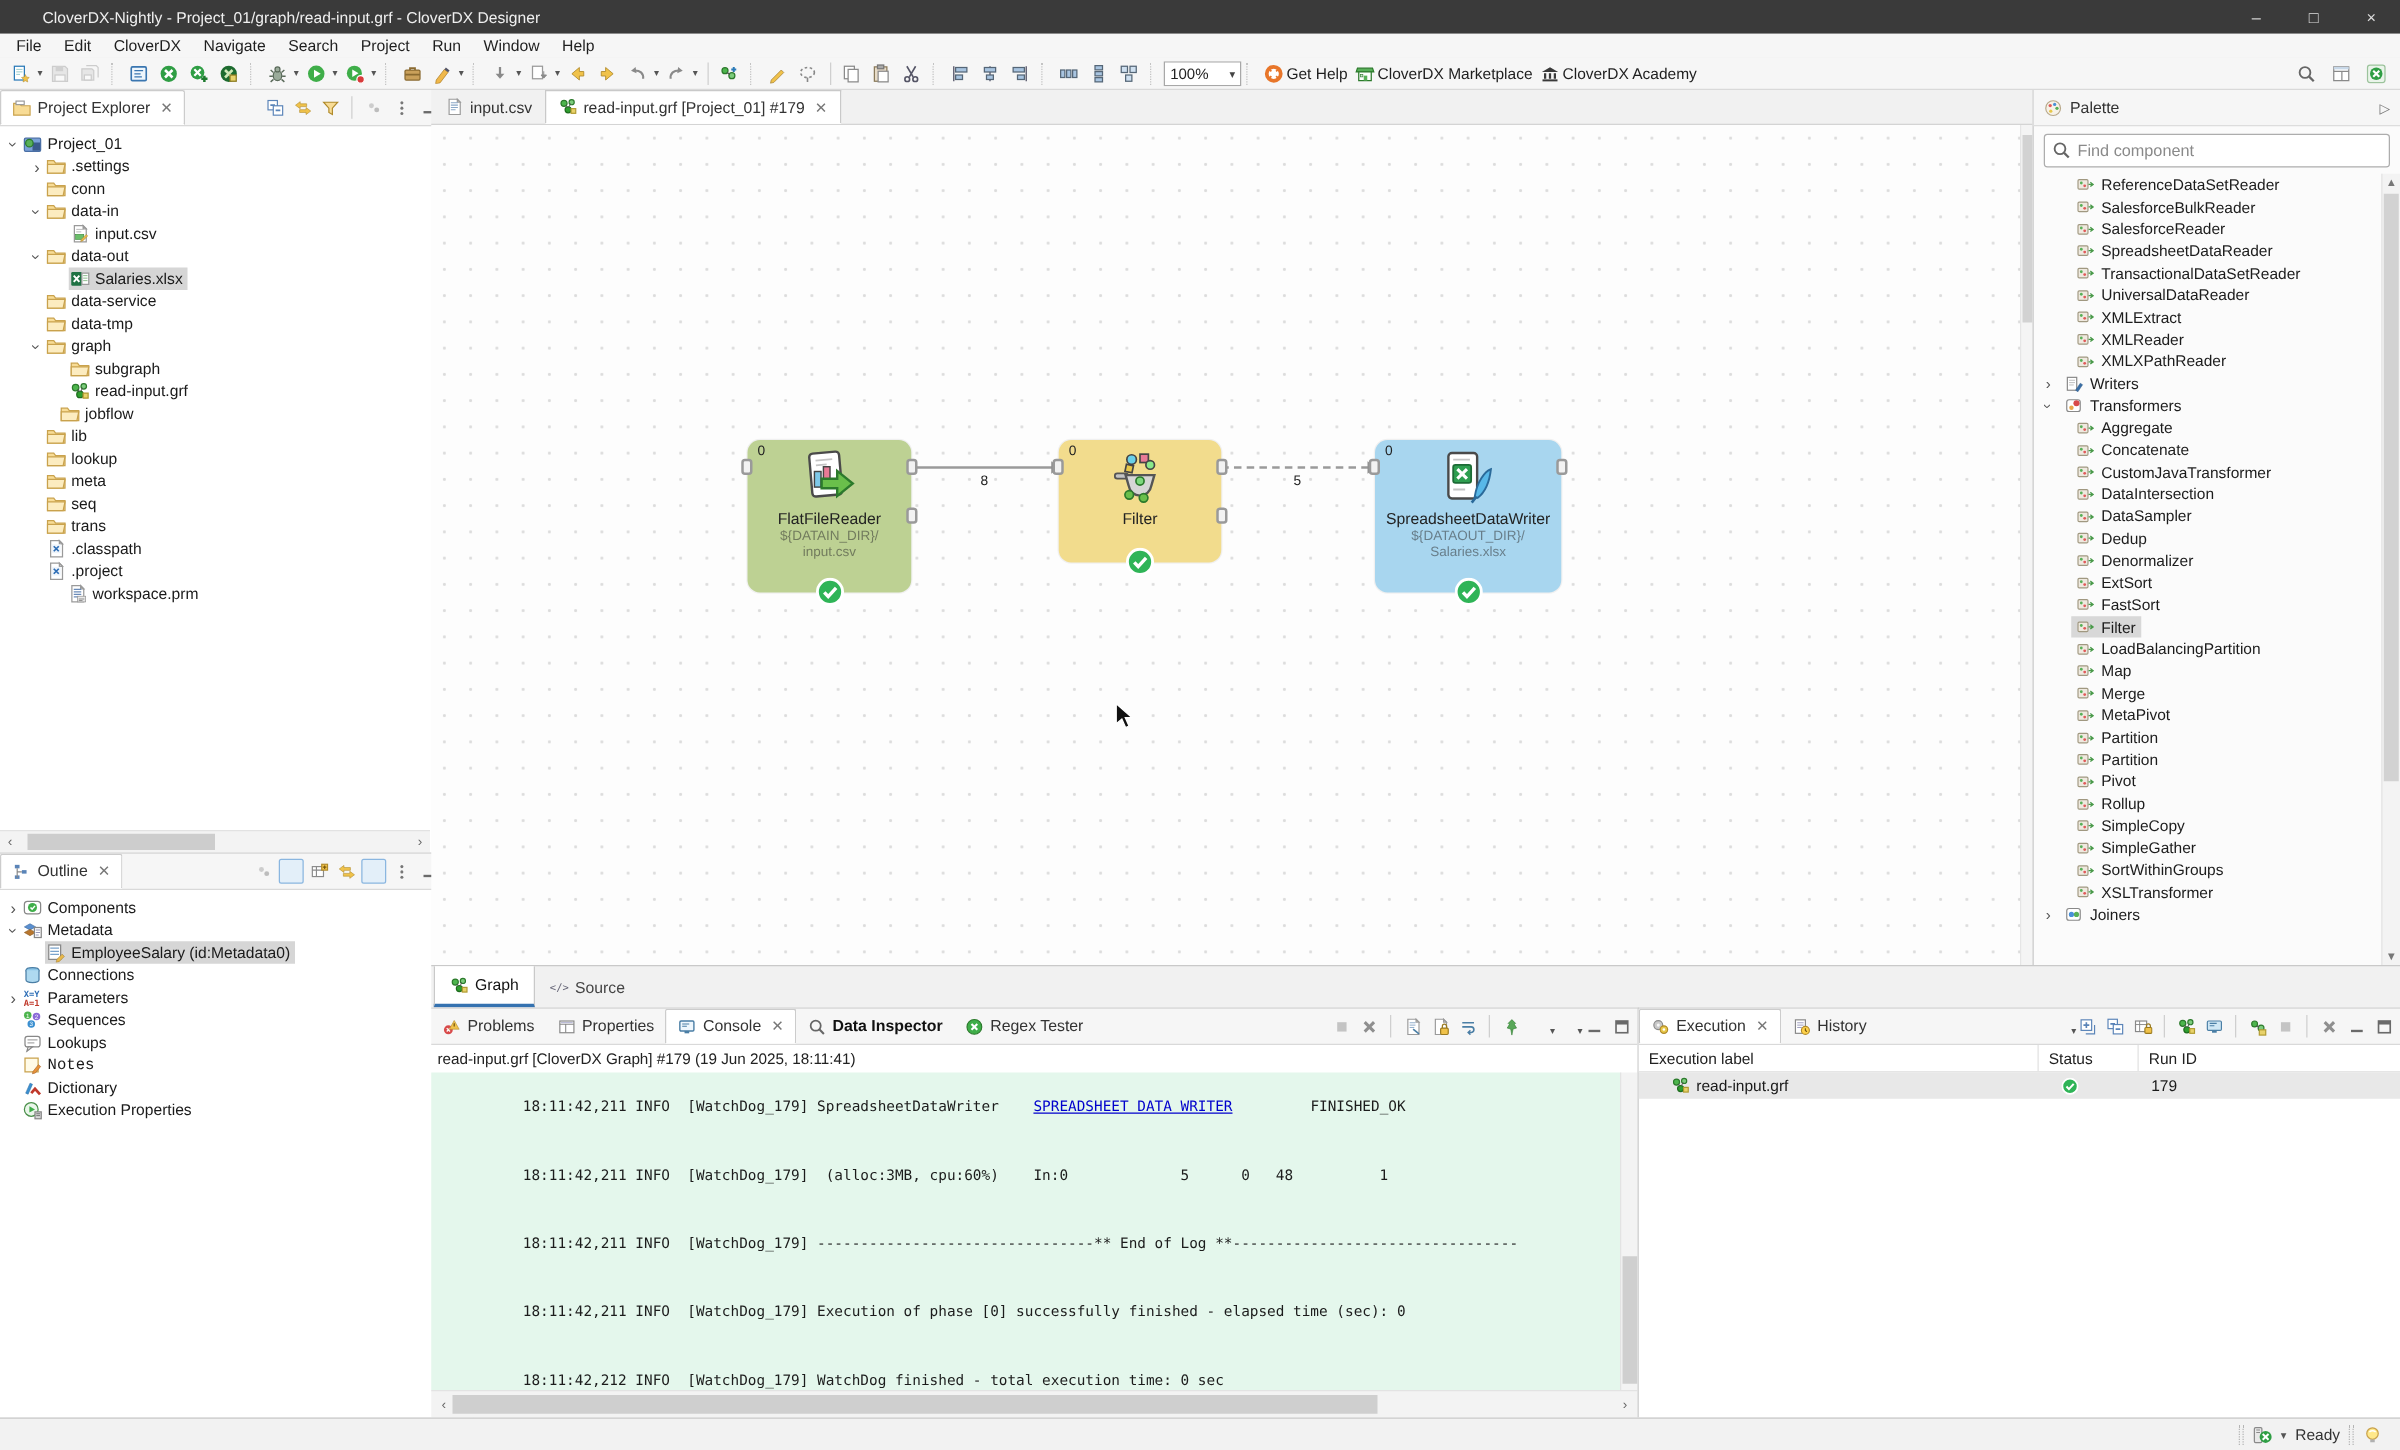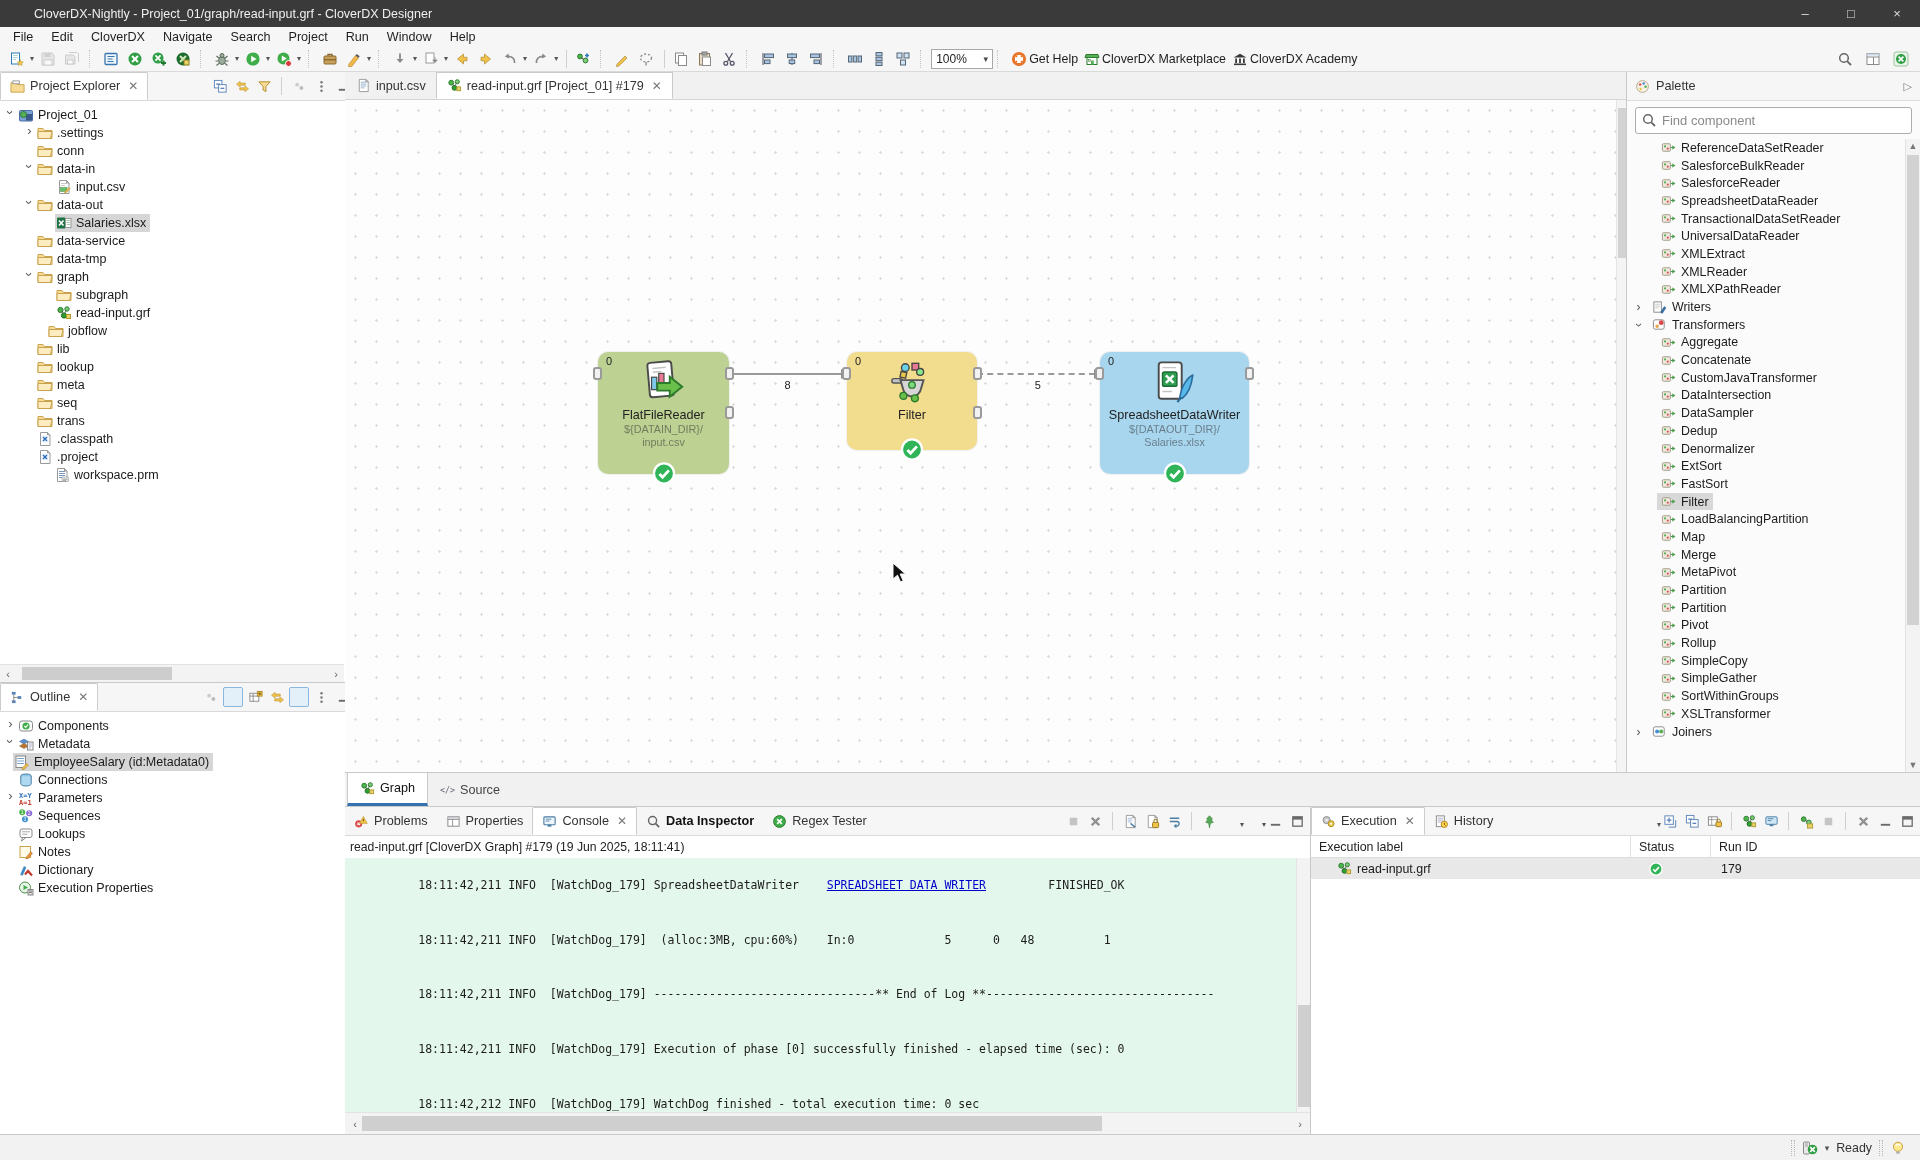--- a/index.html
+++ b/index.html
@@ -42,21 +42,21 @@
   .tools { margin-left:auto; display:flex; align-items:center; gap:2px; padding-right:3px; }
   .tool { width:20px; height:20px; display:flex; align-items:center; justify-content:center; border-radius:2px; position:relative; }
   .tool svg { width:15px; height:15px; display:block; }
   .tool.boxed { border:1px solid #8ab6e0; background:#e3eff9; }
   .tool .dd { position:absolute; right:-3px; bottom:2px; }
 
   
   .leftcol { position:absolute; left:0; top:72px; width:379px; height:1062px; background:#fff; border-right:1px solid #c9c9c9; }
   .pe { position:absolute; left:0; top:0; width:100%; height:610px; background:#fff; }
   .tree { padding-top:5px; }
-  .trow { display:flex; align-items:flex-start; height:18px; white-space:nowrap; font-size:12.5px; color:#1a1a1a; }
+  .trow { display:flex; align-items:center; height:18px; white-space:nowrap; font-size:12.5px; color:#1a1a1a; }
   .trow .chev { width:13px; text-align:center; color:#555; font-size:13px; line-height:1; display:inline-block; flex:none; }
   .chev.open { transform:rotate(90deg); }
   .chev.hidden-chev { visibility:hidden; }
   .rowbody { display:flex; align-items:center; gap:4px; padding:0 4px 0 1px; height:18px; }
   .trow.selected .rowbody { background:#d6d6d6; }
   .ticon { display:inline-flex; }
   .ticon svg { width:16px; height:16px; display:block; }
   .pe-hscroll { position:absolute; left:0; top:592px; width:344px; height:18px; background:#f3f3f3; border-top:1px solid #e2e2e2; }
   .sb-arrow { position:absolute; top:0; width:16px; height:17px; color:#666; font-size:11px; display:flex; align-items:center; justify-content:center; }
   .pe-hthumb { position:absolute; left:22px; top:2px; width:150px; height:13px; background:#cdcdcd; }
@@ -1049,21 +1049,21 @@
                 <svg viewBox="0 0 16 16" xmlns="http://www.w3.org/2000/svg">
                   <path d="M1.5 5.5l4.5-2.5 4.5 2.5L6 8z" fill="#5a8fd0" stroke="#3a6aa0" stroke-width=".5"></path>
                   <path d="M1.5 10l4.5-2.5L10.5 10 6 12.5z" fill="#b8762e" stroke="#8a5a20" stroke-width=".5"></path>
                   <rect x="9.5" y="6" width="5.5" height="8" fill="#fff" stroke="#888"></rect>
                   <path d="M10.5 8h3.5M10.5 10h3.5M10.5 12h2.5" stroke="#99b" stroke-width=".8"></path>
                 </svg>
               </span>
               <span class="tlabel">Metadata</span>
             </span>
           </div>
-          <div class="trow idx-2 selected" style="">
+          <div class="trow idx-2 selected" style="padding-left: 23px;">
             <span class="chev hidden-chev"></span>
             <span class="rowbody">
               <span class="ticon">
                 <svg viewBox="0 0 16 16" xmlns="http://www.w3.org/2000/svg">
                   <rect x="2" y="2" width="9.5" height="11.5" fill="#fff" stroke="#888"></rect>
                   <path d="M3.2 4.5h7M3.2 7h7M3.2 9.5h7" stroke="#7aa3cc" stroke-width="1"></path>
                   <path d="M8.5 13.5l4.2-4.2 1.8 1.8-4.2 4.2-2.4.6z" fill="#e8b84a" stroke="#a5823a" stroke-width=".5"></path>
                 </svg>
               </span>
               <span class="tlabel">EmployeeSalary (id:Metadata0)</span>
@@ -1115,21 +1115,21 @@
               <span class="ticon">
                 <svg viewBox="0 0 16 16" xmlns="http://www.w3.org/2000/svg">
                   <rect x="2" y="3" width="12" height="8.5" rx="2" fill="#fff" stroke="#888"></rect>
                   <path d="M4 5.8h8M4 8.2h5.5" stroke="#aaa"></path>
                   <path d="M4.5 11.5L3.5 15l4.5-3.5z" fill="#fff" stroke="#888"></path>
                 </svg>
               </span>
               <span class="tlabel">Lookups</span>
             </span>
           </div>
-          <div class="trow idx-7" style="padding-left: 4px;">
+          <div class="trow idx-7" style="padding-left: 4px; font-family: Liberation Mono, monospace;">
             <span class="chev hidden-chev"></span>
             <span class="rowbody">
               <span class="ticon">
                 <svg viewBox="0 0 16 16" xmlns="http://www.w3.org/2000/svg">
                   <rect x="2" y="2.5" width="10.5" height="11" fill="#fffbe8" stroke="#c9a24d"></rect>
                   <path d="M8.5 13l4.2-5.2 1.8 1.4-4.2 5.2-2.4.6z" fill="#e8933a" stroke="#a5642a" stroke-width=".5"></path>
                 </svg>
               </span>
               <span class="tlabel">Notes</span>
             </span>

